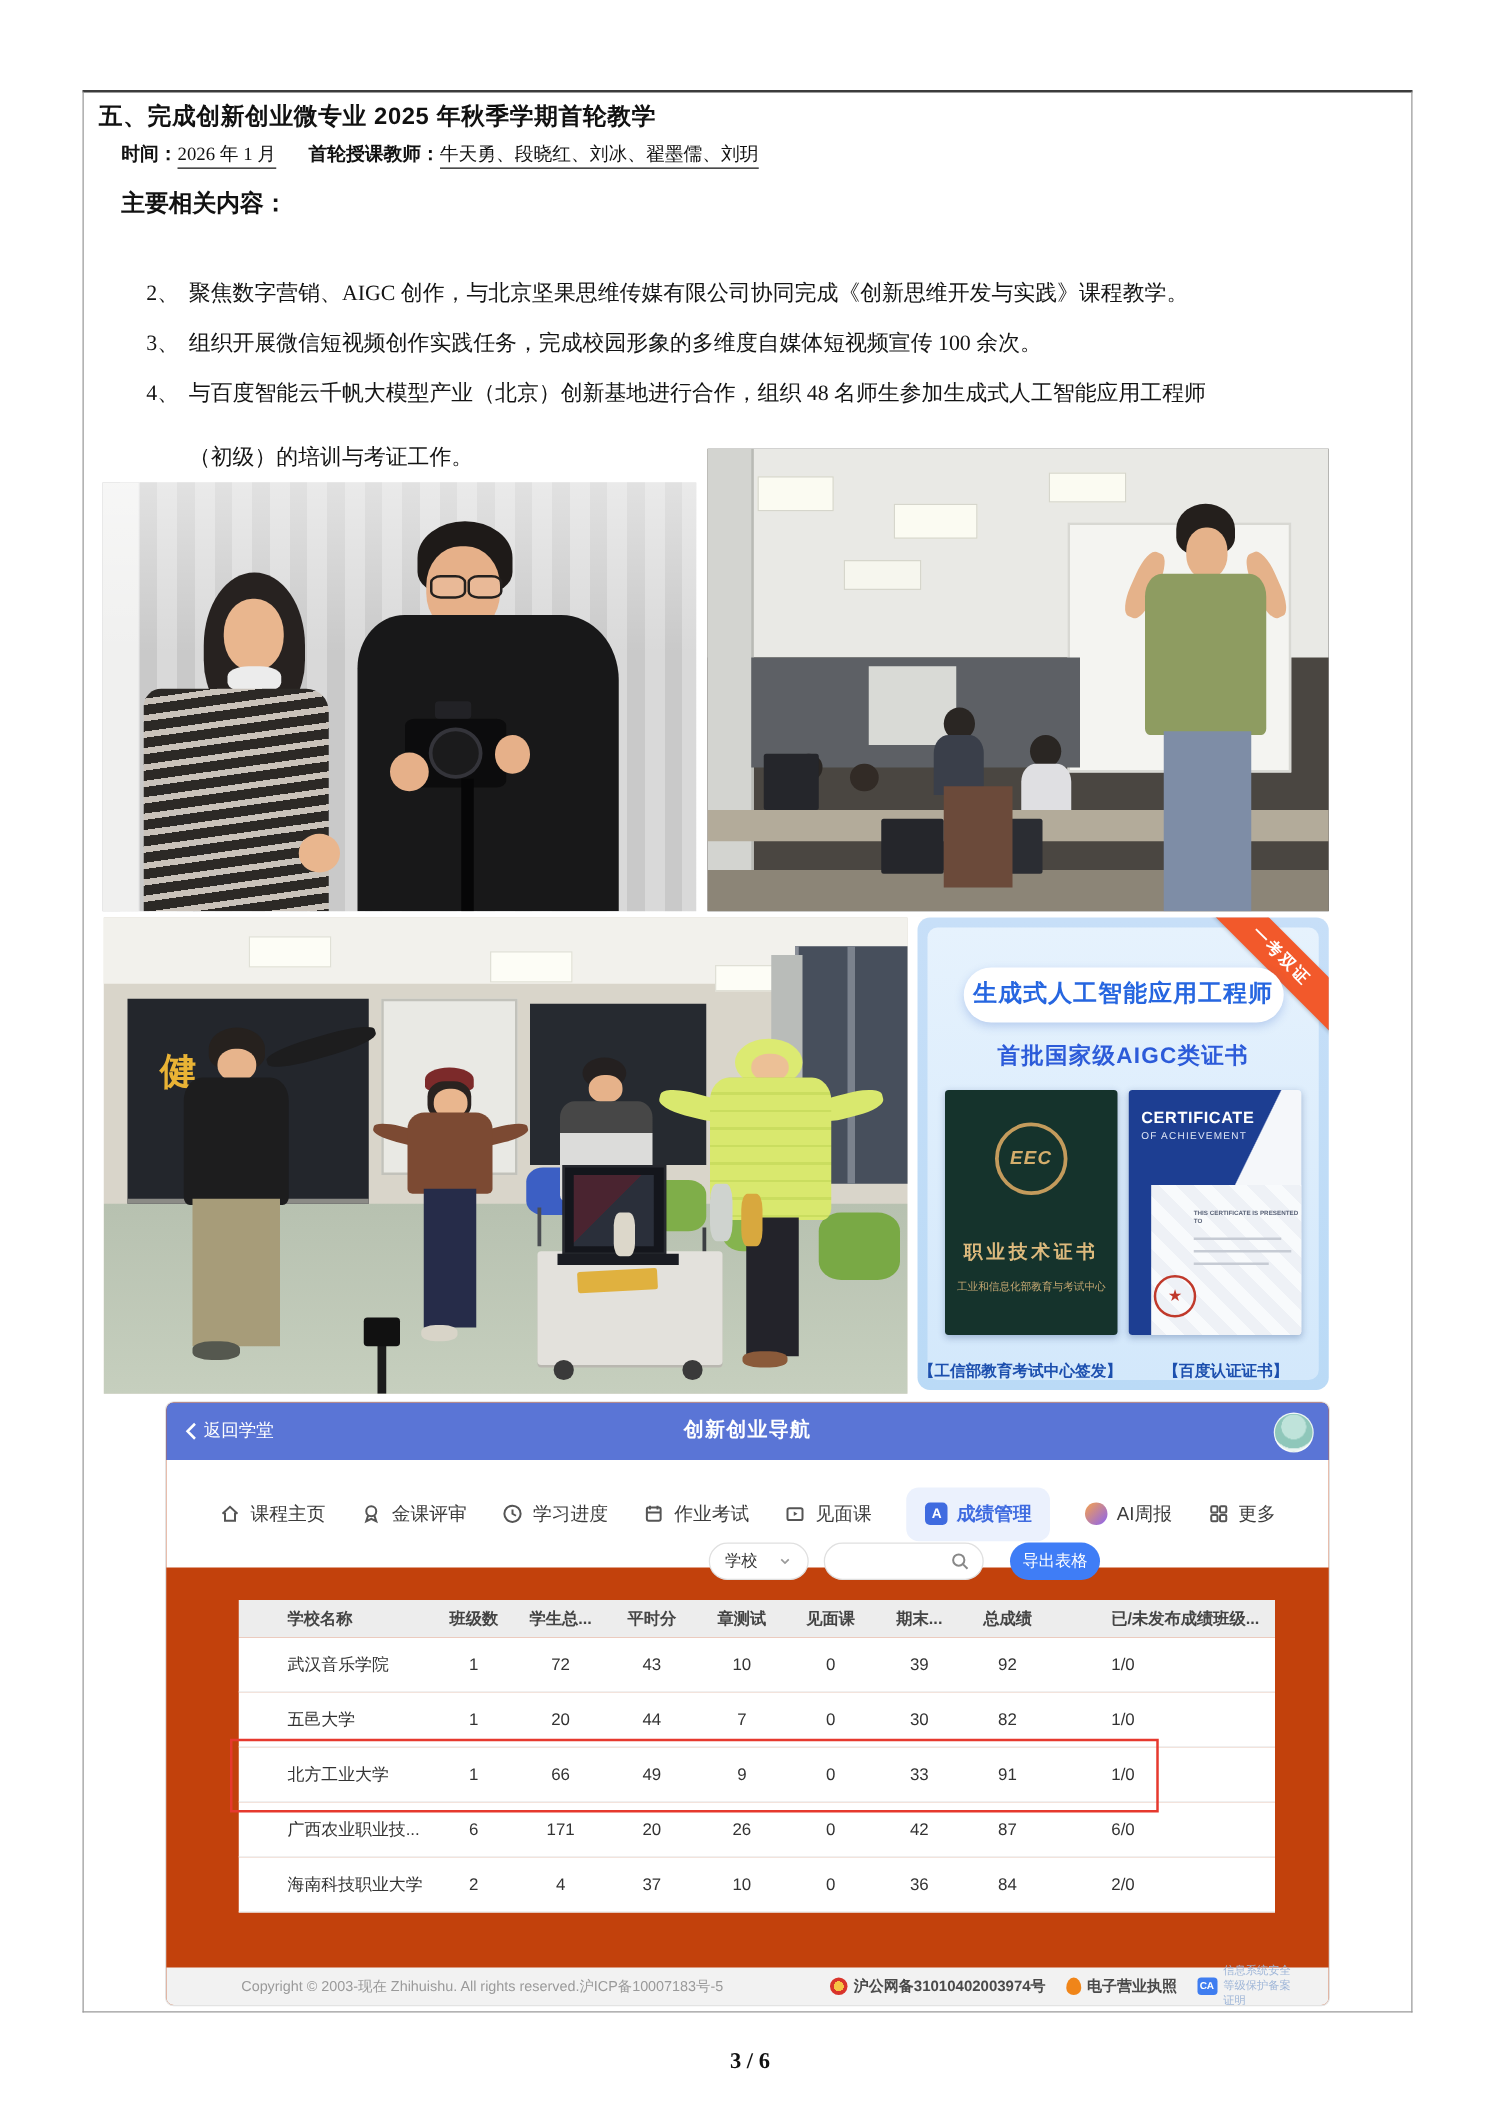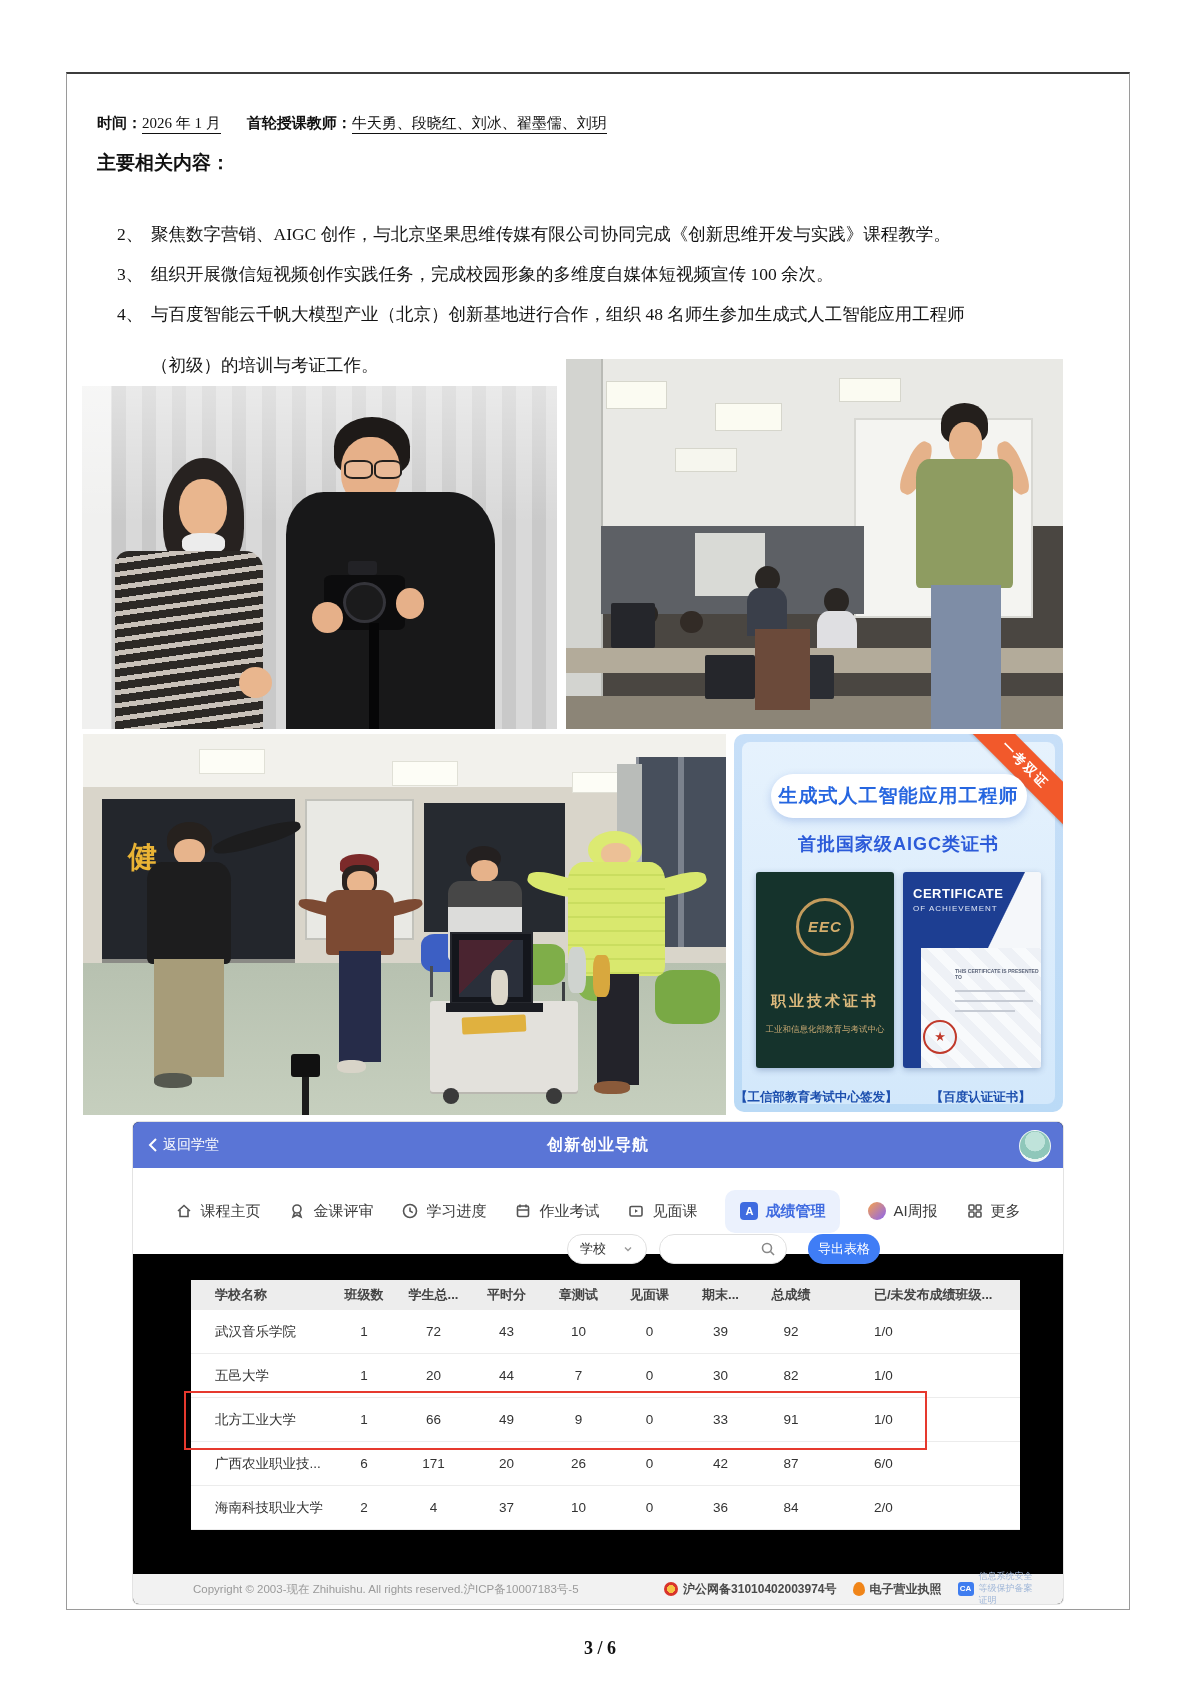--- a/index.html
+++ b/index.html
@@ -51,21 +51,21 @@
          transform:rotate(0deg);}
   .cert-rt{position:absolute;left:10px;top:14px;color:#fff;font-weight:800;font-size:13px;letter-spacing:.5px;}
   .cert-rs{position:absolute;left:10px;top:32px;color:#dfe6f5;font-size:8px;letter-spacing:1px;}
   .cert-pres{position:absolute;left:52px;top:96px;color:#5a6378;font-size:5px;font-weight:bold;}
   .seal{position:absolute;left:20px;bottom:14px;width:30px;height:30px;border:2px solid #c0392b;
         border-radius:50%;color:#c0392b;font-size:13px;text-align:center;line-height:30px;}
   .tline{position:absolute;height:2px;background:#c6cbd4;}
   .promo-foot{position:absolute;bottom:6px;left:0;width:100%;display:flex;}
   .promo-foot span{flex:1;text-align:center;font-size:12.5px;font-weight:bold;color:#1c4fae;}
   
-  .app{position:absolute;left:66px;top:1048px;width:930px;height:482px;background:#000000;
+  .app{position:absolute;left:66px;top:1048px;width:930px;height:482px;background:#c2410c;
        border-radius:6px;overflow:hidden;box-shadow:0 0 0 1px #e3e3e3;}
   .app-header{position:absolute;left:0;top:0;width:100%;height:46px;background:#5a75d6;}
   .app-back{position:absolute;left:14px;top:0;height:46px;display:flex;align-items:center;gap:4px;
        color:#fff;font-size:14px;cursor:pointer;}
   .app-title{position:absolute;left:0;top:0;width:100%;height:46px;text-align:center;line-height:46px;
        color:#fff;font-size:16px;font-weight:bold;letter-spacing:1px;}
   .avatar{position:absolute;right:12px;top:8px;width:30px;height:30px;border-radius:50%;
        background:radial-gradient(circle at 50% 35%,#bfe3da 0 40%,#8fc7ba 41% 70%,#e9f4f0 71%);
        border:1px solid rgba(255,255,255,.8);}
   .app-nav{position:absolute;left:0;top:46px;width:100%;height:86px;display:flex;align-items:center;
@@ -78,21 +78,21 @@
   .ai-ic{width:18px;height:18px;border-radius:50%;background:linear-gradient(135deg,#f7a24b,#8a63f2);}
   .filter-row{position:absolute;left:0;top:112px;width:100%;height:30px;}
   .pill{position:absolute;height:30px;border:1px solid #e0e0e0;border-radius:15px;background:#fff;
        box-sizing:border-box;display:flex;align-items:center;font-size:13px;color:#333;}
   .school-dd{left:434px;width:80px;padding:0 12px;justify-content:space-between;cursor:pointer;}
   .search-box{left:526px;width:128px;padding:0 10px;justify-content:flex-end;}
   .search-box input{border:none;outline:none;width:86px;font-size:13px;background:transparent;}
   .export-btn{position:absolute;left:675px;top:0;height:30px;width:72px;border-radius:15px;
        background:#3f7df6;color:#fff;font-size:13px;text-align:center;line-height:30px;cursor:pointer;}
   .tbl{position:absolute;left:58px;top:158px;width:829px;}
-  .t-head,.t-row{display:grid;grid-template-columns:140px 66px 73px 73px 71px 71px 71px 70px 1fr;align-items:center;}
+  .t-head,.t-row{display:grid;grid-template-columns:140px 66px 73px 73px 71px 71px 71px 70px 1fr;align-items:center;padding-left:15px;}
   .t-head{height:30px;background:#ededed;font-size:13px;font-weight:bold;color:#444;}
   .t-row{height:43px;border-bottom:1px solid #ececec;font-size:13.5px;color:#333;background:#fff;}
   .t-head .c0,.t-row .c0{padding-left:24px;text-align:left;}
   .t-head div,.t-row div{text-align:center;}
   .t-head .c8,.t-row .c8{text-align:left;padding-left:48px;}
   .hl-box{position:absolute;left:51px;top:269px;width:739px;height:55px;border:2.5px solid #e6392e;
        pointer-events:none;}
   .app-footer{position:absolute;left:0;top:452px;width:100%;height:30px;background:#f2f2f2;
        display:flex;align-items:center;}
   .copyright{margin-left:60px;font-size:11.5px;color:#9a9a9a;}
@@ -104,20 +104,21 @@
        text-align:center;line-height:14px;font-weight:bold;}
   .badge.sec{font-size:9px;color:#9fb6d8;font-weight:normal;line-height:1.3;}
   .badge.sec .txt{width:6.5em;}
 </style>
 </head>
 <body>
 
 <div class="page">
   <div class="doc-frame">
 
+    <div class="heading">五、完成创新创业微专业 2025 年秋季学期首轮教学</div>
     <div class="meta">
       <span class="lbl">时间：</span><span class="val">2026 年 1 月</span><span class="gap2"></span><span class="lbl">首轮授课教师：</span><span class="val">牛天勇、段晓红、刘冰、翟墨儒、刘玥</span>
     </div>
     <div class="content-label">主要相关内容：</div>
 
     <div class="list-item" style="top:148px;">
       <span class="num">2、</span><span>聚焦数字营销、AIGC 创作，与北京坚果思维传媒有限公司协同完成《创新思维开发与实践》课程教学。</span>
     </div>
     <div class="list-item" style="top:188px;">
       <span class="num">3、</span><span>组织开展微信短视频创作实践任务，完成校园形象的多维度自媒体短视频宣传 100 余次。</span>

